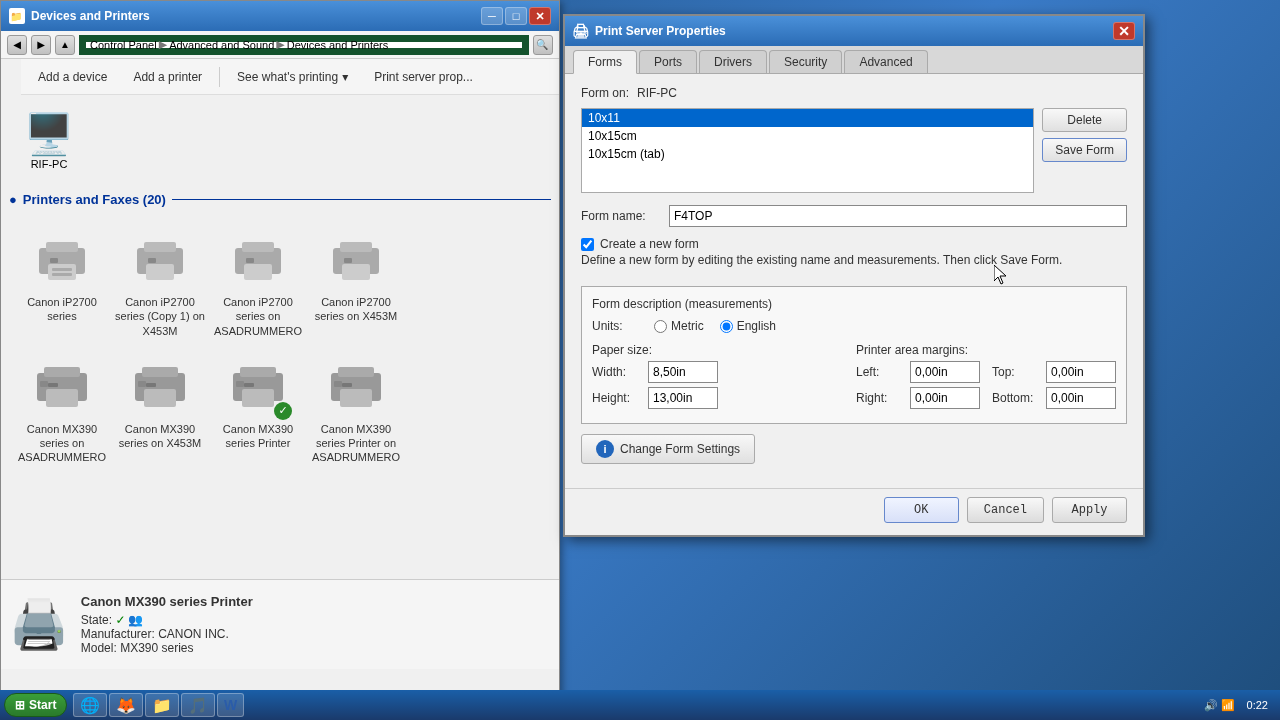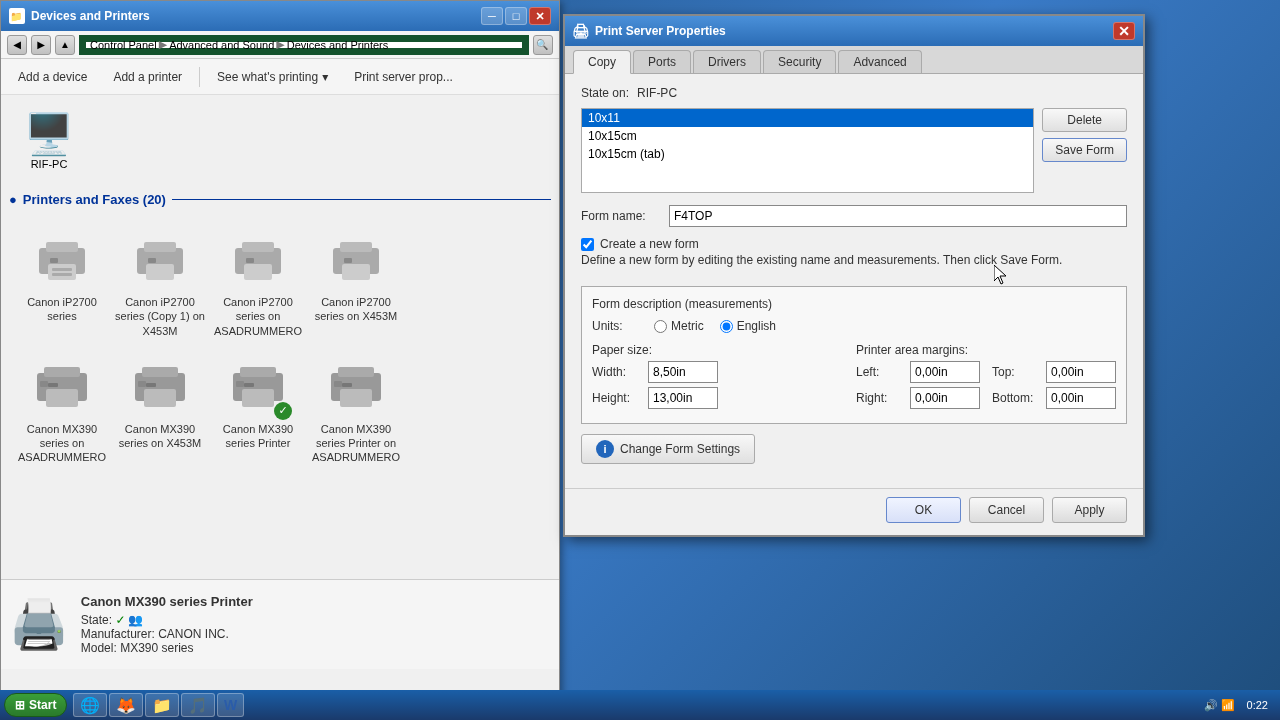--- a/index.html
+++ b/index.html
@@ -119,20 +119,21 @@
 
     
     .cp-toolbar {
       height: 36px;
       background: #f5f5f5;
       border-bottom: 1px solid #ddd;
       display: flex;
       align-items: center;
       padding: 0 8px;
       gap: 8px;
+      margin-left: 20px;
     }
 
     .toolbar-btn {
       display: flex;
       align-items: center;
       gap: 4px;
       padding: 4px 8px;
       background: transparent;
       border: 1px solid transparent;
       border-radius: 3px;
@@ -614,20 +615,21 @@
 
     .footer-btn {
       min-width: 75px;
       padding: 5px 16px;
       background: linear-gradient(to bottom, #f8f8f8, #dcdcdc);
       border: 1px solid #aaa;
       border-radius: 3px;
       cursor: pointer;
       font-size: 12px;
       color: #333;
+      font-family: Liberation Mono, monospace;
     }
 
     .footer-btn.ok-btn {
       border-color: #6688cc;
       background: linear-gradient(to bottom, #f0f4ff, #d8e0f8);
     }
 
     
     .forms-listbox::-webkit-scrollbar { width: 14px; }
     .forms-listbox::-webkit-scrollbar-track { background: #f0f0f0; border-left: 1px solid #ccc; }
@@ -829,31 +831,31 @@
 </div>
 
 <div class="dialog">
   <div class="dialog-titlebar">
     <div class="dialog-titlebar-icon">🖨</div>
     <span>Print Server Properties</span>
     <div class="dialog-close-btn">✕</div>
   </div>
 
   <div class="dialog-tabs">
-    <div class="dialog-tab active">Copy</div>
+    <div class="dialog-tab active">Forms</div>
     <div class="dialog-tab">Ports</div>
     <div class="dialog-tab">Drivers</div>
     <div class="dialog-tab">Security</div>
     <div class="dialog-tab">Advanced</div>
   </div>
 
   <div class="dialog-body">
 
     <div class="forms-on-row">
-      <span class="forms-on-label">State on:</span>
+      <span class="forms-on-label">Form on:</span>
       <span class="forms-on-value">RIF-PC</span>
     </div>
 
     <div class="forms-list-section">
       <div class="forms-listbox">
         <div class="forms-list-item selected">10x11</div>
         <div class="forms-list-item">10x15cm</div>
         <div class="forms-list-item">10x15cm (tab)</div>
       </div>
       <div class="forms-actions">

